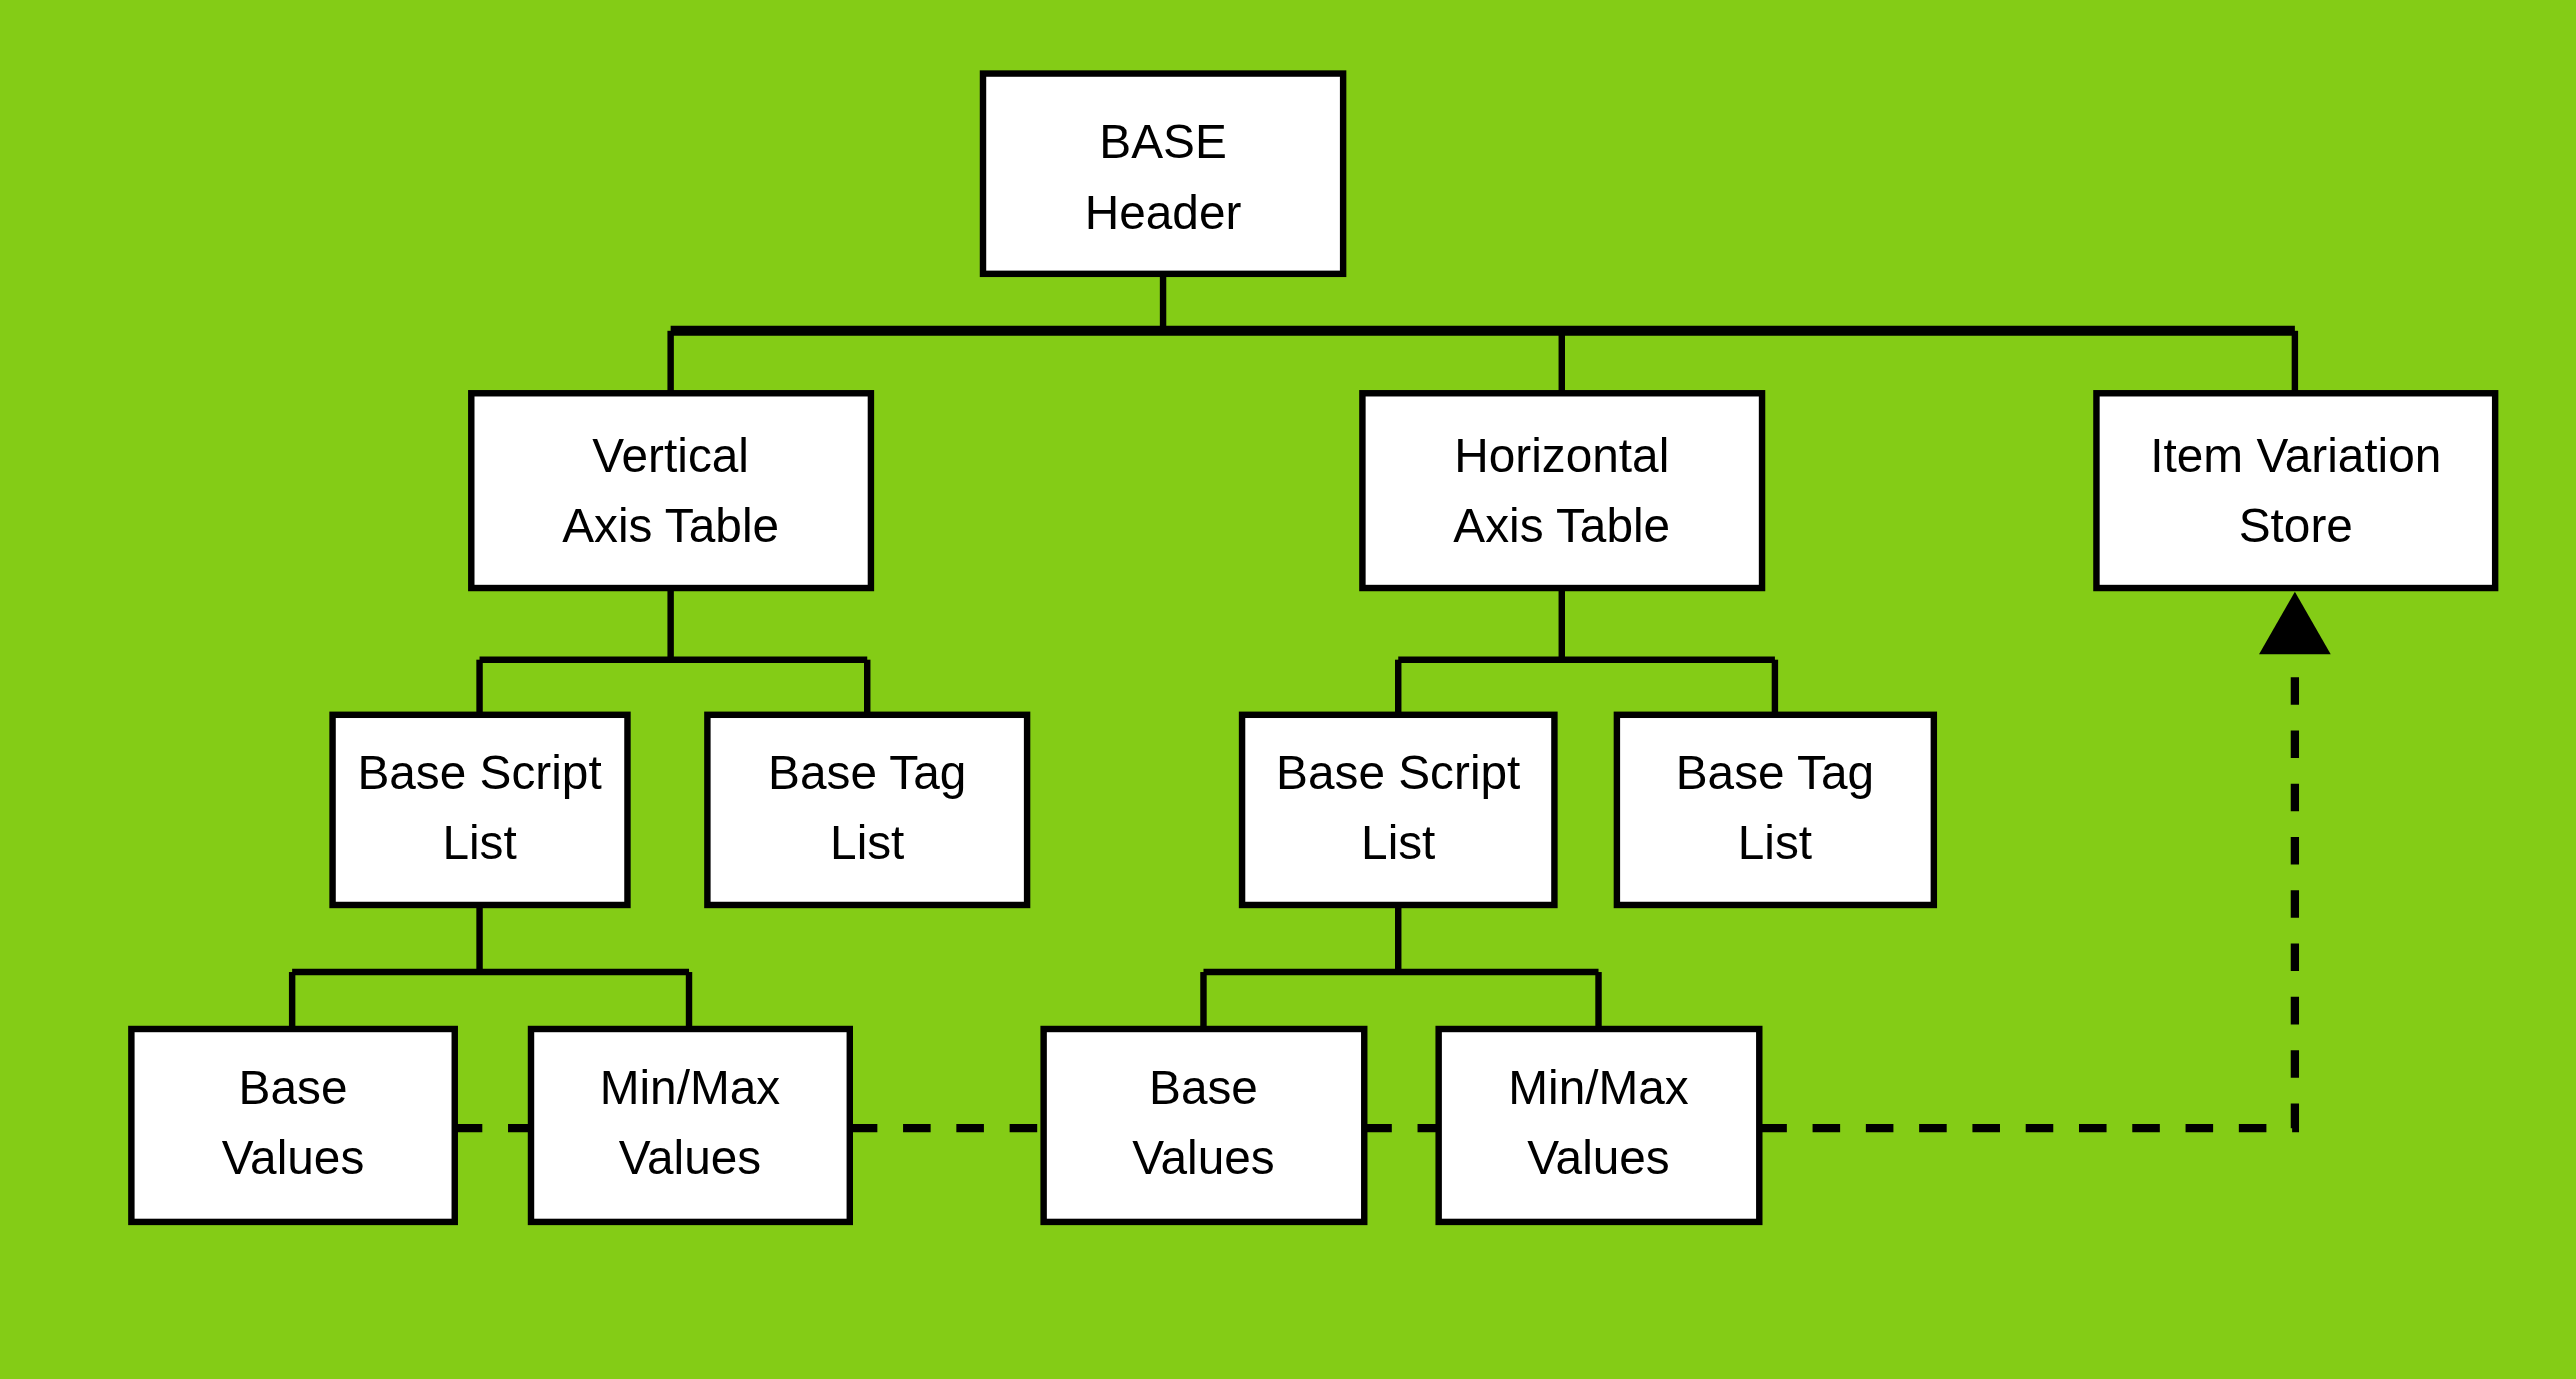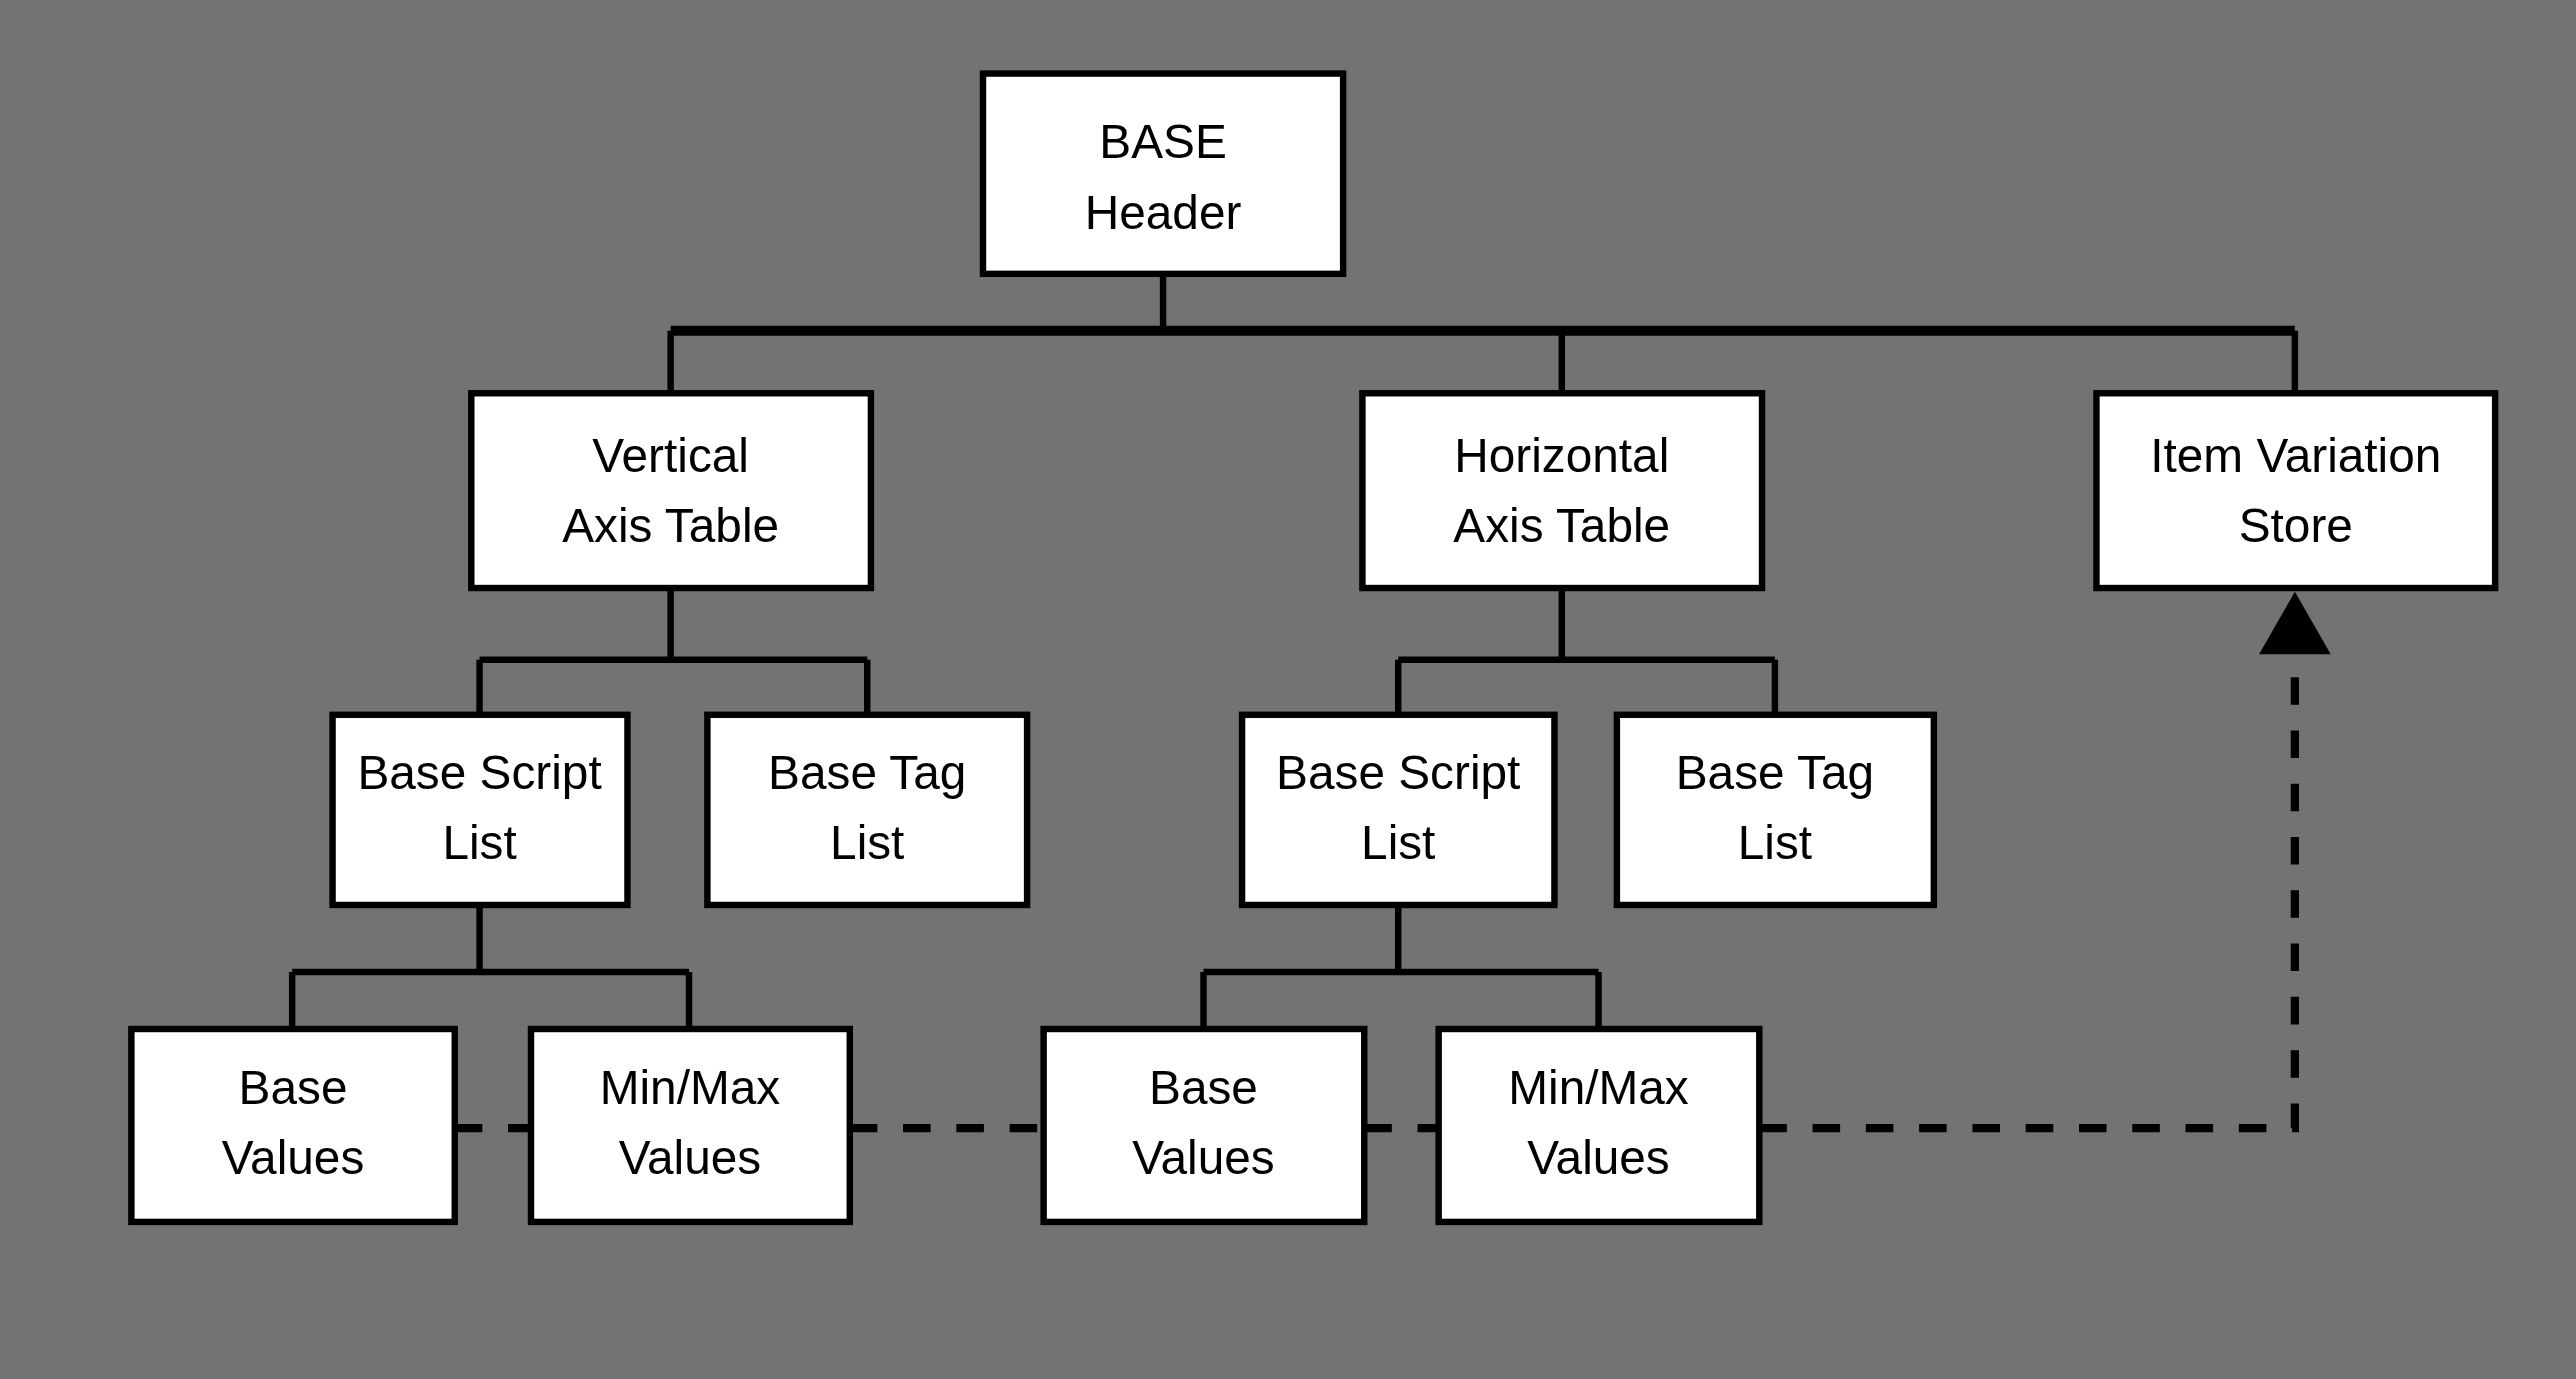--- a/index.html
+++ b/index.html
@@ -10,21 +10,21 @@
   body {
     width: 2576px;
     height: 1380px;
     font-family: "Liberation Sans", sans-serif;
     overflow: hidden;
   }
   #diagram-root {
     position: relative;
     width: 2576px;
     height: 1380px;
-    background: #737373;
+    background: #84cc16;
   }
   svg.diagram-canvas {
     position: absolute;
     inset: 0;
     width: 2576px;
     height: 1380px;
     display: block;
   }
   .node-box {
     fill: #ffffff;

